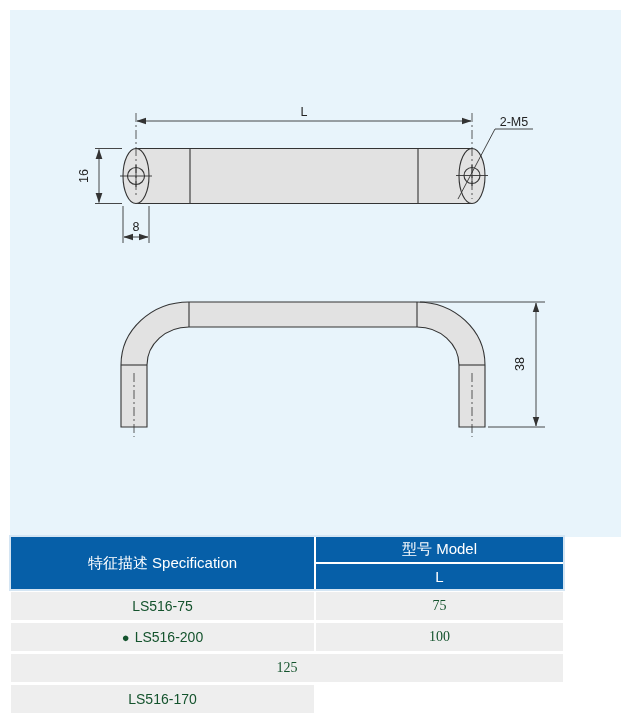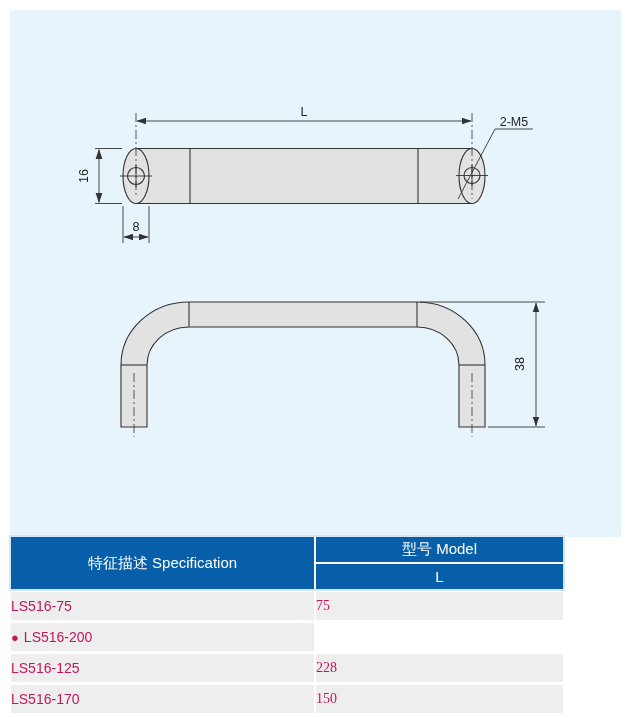--- a/index.html
+++ b/index.html
@@ -17,21 +17,21 @@
   .spec-table{position:absolute;left:11px;top:537px;width:552px;}
   .thead{display:flex;column-gap:2px;height:52px;box-shadow:0 0 0 2px #d4e5f3;}
   .th-cell{background:var(--header-blue,#065fa8);color:#fff;display:flex;
     align-items:center;justify-content:center;font-size:15px;font-weight:500;}
   .th-spec{width:303px;}
   .th-model-wrap{flex:1;display:flex;flex-direction:column;row-gap:2px;}
   .th-model,.th-l{flex:1;background:var(--header-blue,#065fa8);color:#fff;display:flex;
     align-items:center;justify-content:center;font-size:15px;font-weight:500;}
   .trow{display:flex;column-gap:2px;height:28px;margin-top:3px;}
   .td{background:var(--row-gray,#eee);display:flex;align-items:center;
-    justify-content:flex-start;font-size:14px;color:#be185d;}
+    justify-content:center;font-size:14px;color:#14532d;}
   .td-spec{width:303px;}
   .td-val{flex:1;font-family:Liberation Serif, serif;}
   .marker{font-size:13px;margin-right:5px;line-height:1;}
   .marker:empty{display:none;}
 </style>
 </head>
 <body>
 
 <div class="panel">
   <svg class="drawing-svg" viewBox="10 10 611 527">
@@ -112,30 +112,26 @@
       <span>LS516-75</span>
     </div>
     <div class="td td-val">75</div>
   </div>
 
   <div class="trow">
     <div class="td td-spec">
       <span class="marker">●</span>
       <span>LS516-200</span>
     </div>
+    <div class="td td-val">100</div>
   </div>
 
   <div class="trow">
-    <div class="td td-spec">
-
-      <span>LS516-125</span>
-    </div>
-    <div class="td td-val">228</div>
+    <div class="td td-val">125</div>
   </div>
 
   <div class="trow">
     <div class="td td-spec">
 
       <span>LS516-170</span>
     </div>
-    <div class="td td-val">150</div>
   </div>
 </div>
 
 </body></html>

